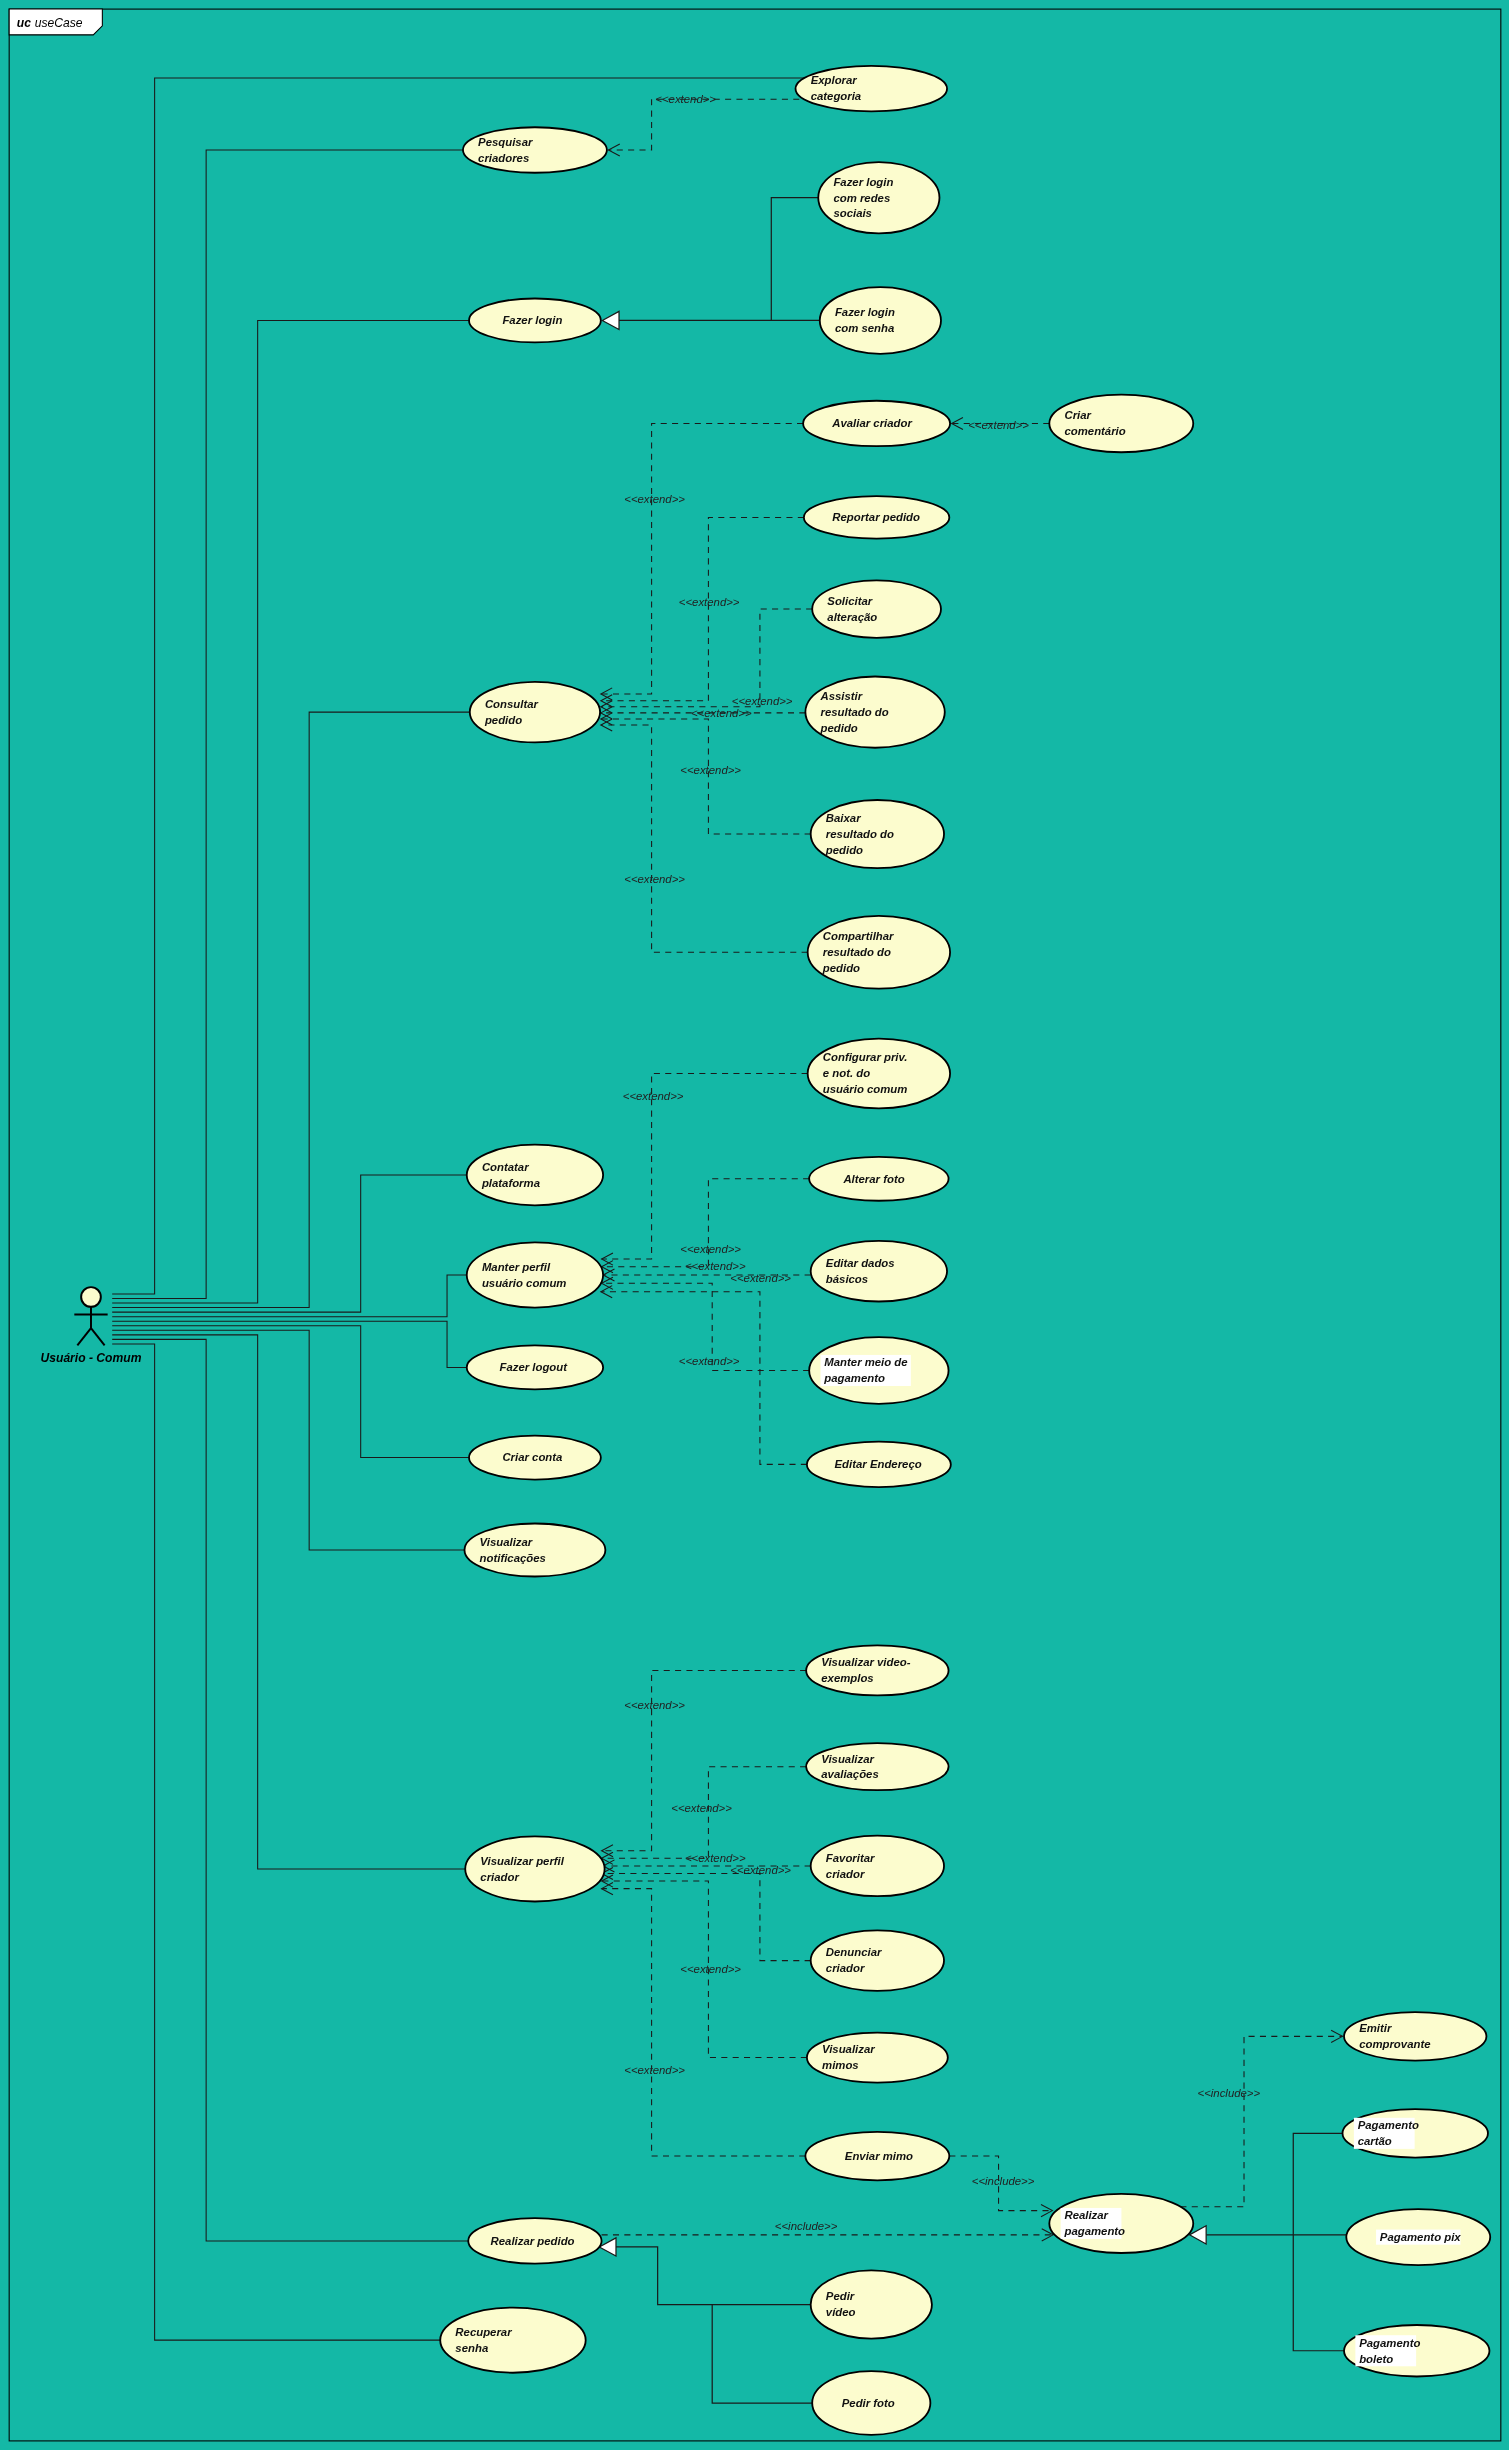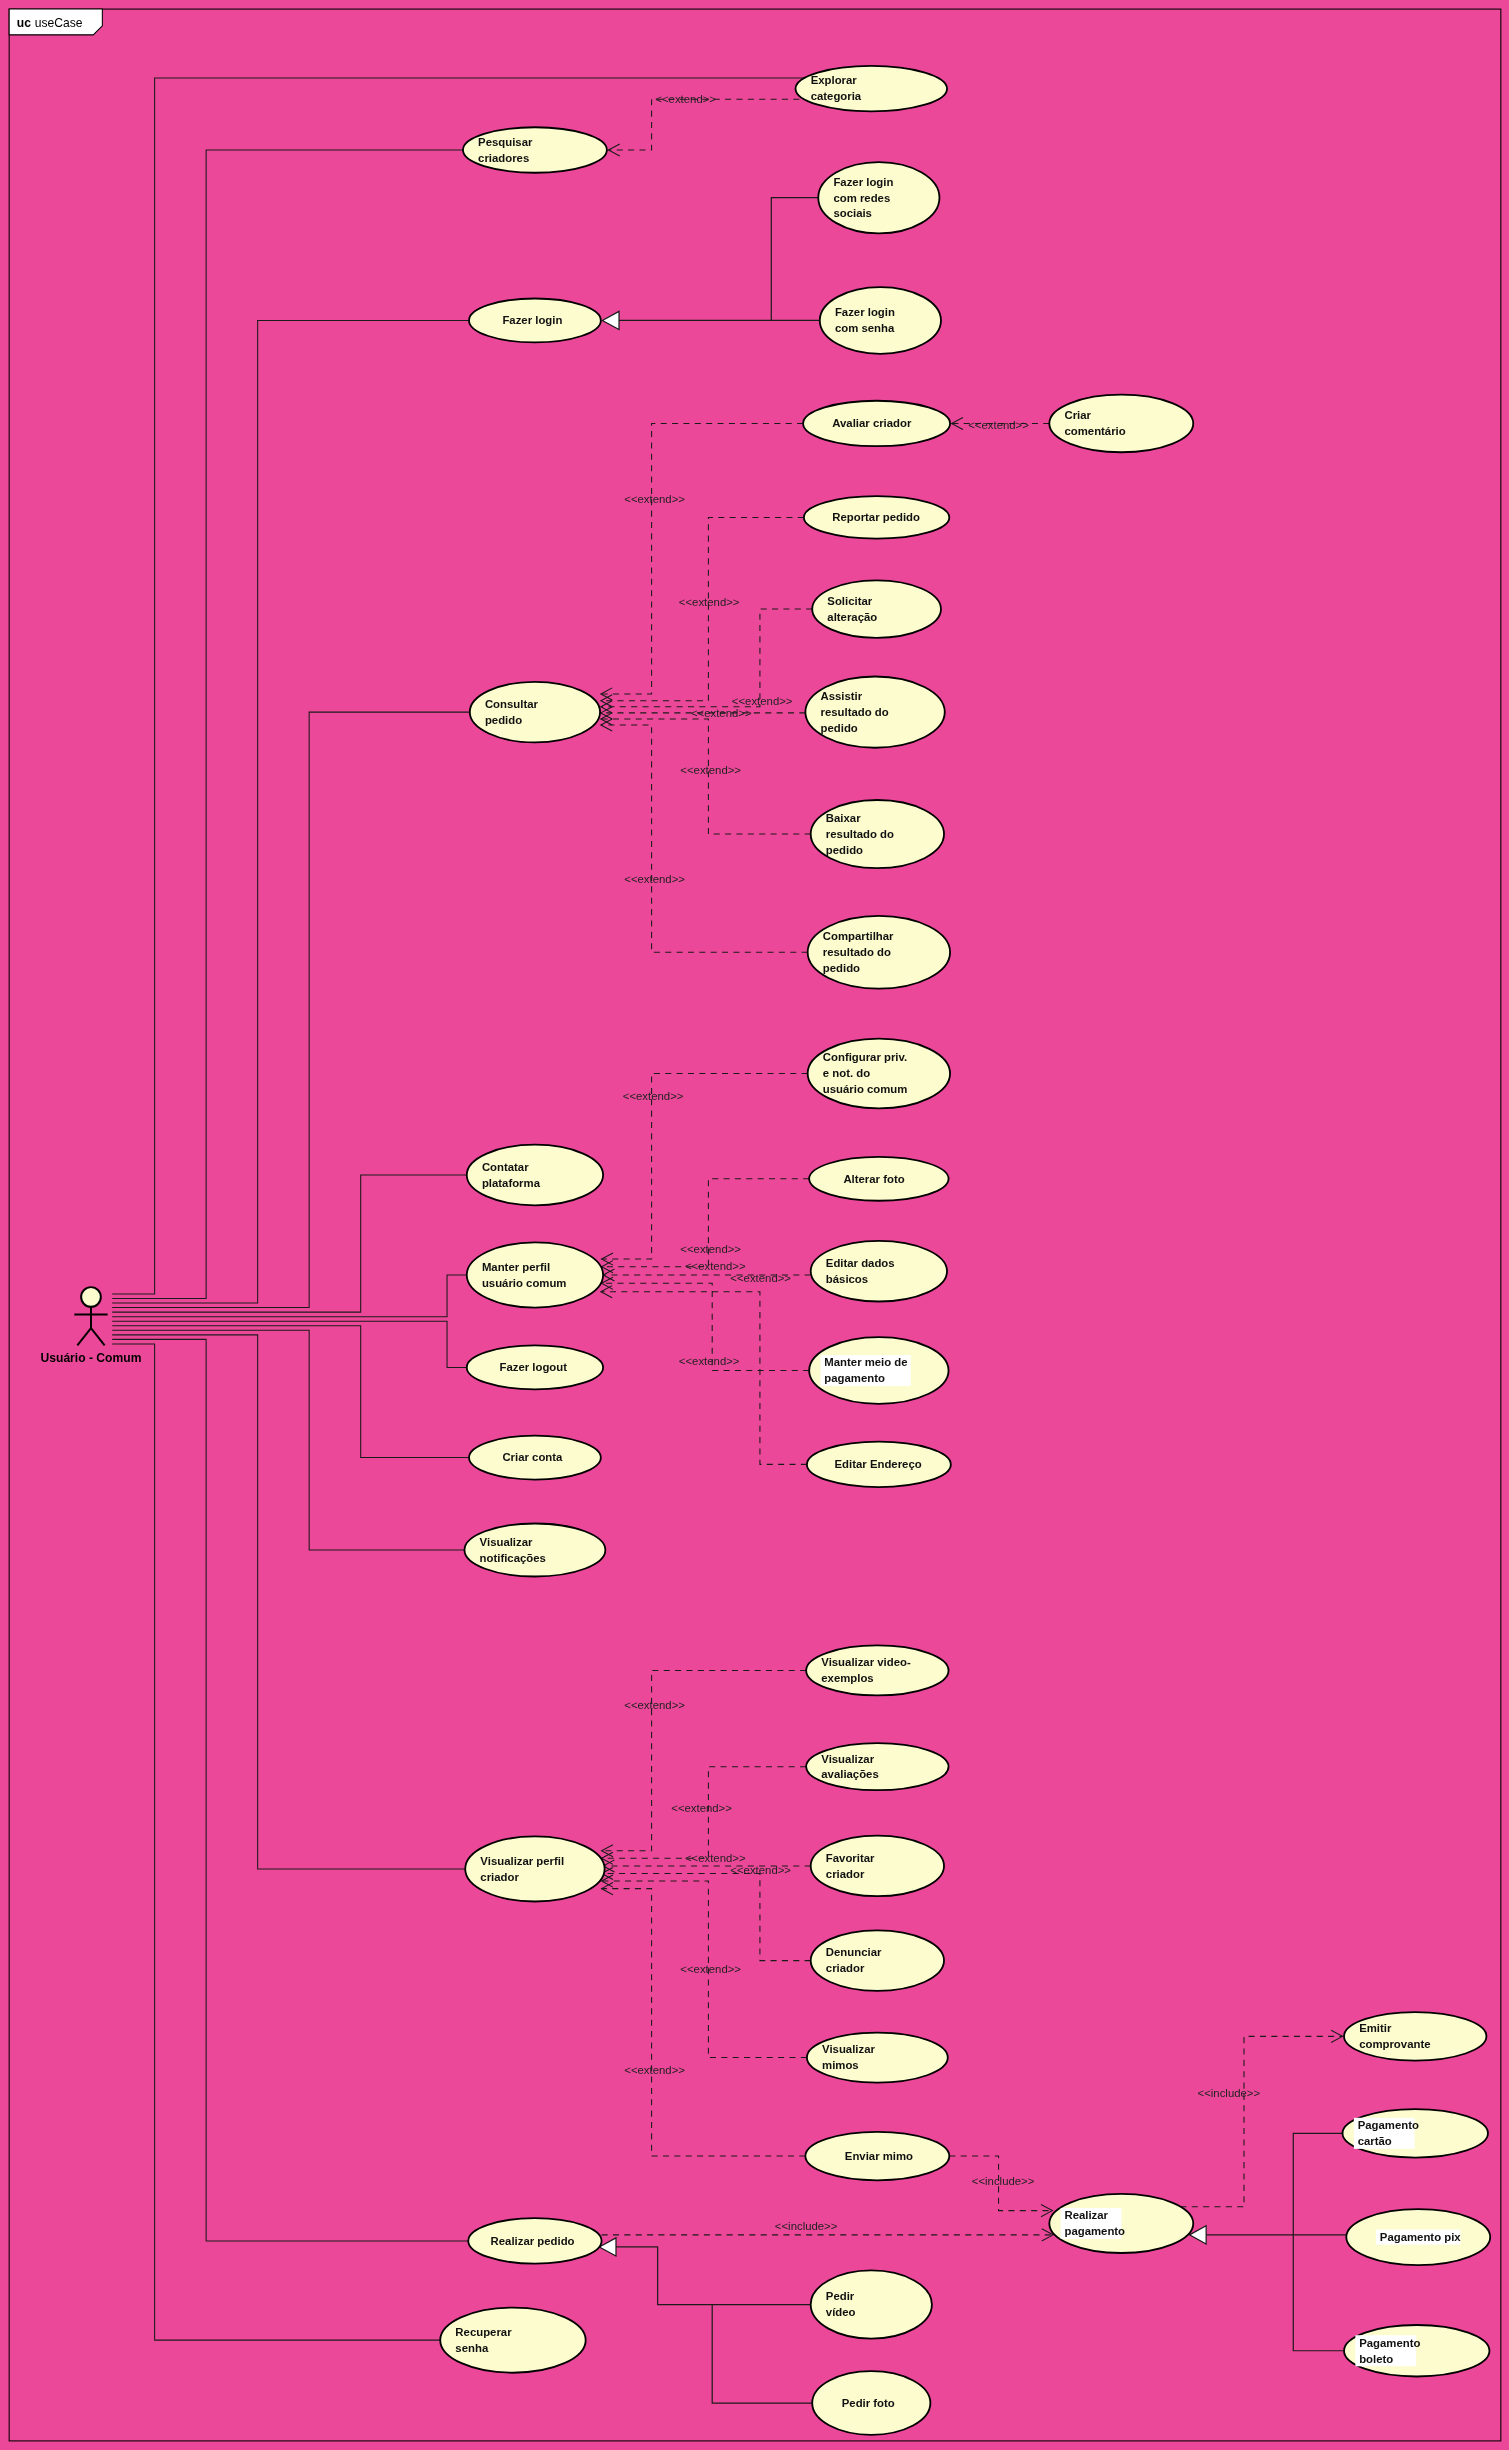--- a/index.html
+++ b/index.html
@@ -1,17 +1,17 @@
 <!DOCTYPE html>
 <html style="font-size:12px"><head>
 <meta charset="utf-8">
 <style>
   html,body{margin:0;padding:0;background:#ffffff;}
   body{font-family:"Liberation Sans",sans-serif;}
-  #stage{position:relative;width:1510px;height:2450px;background:#ec4899;}
+  #stage{position:relative;width:1510px;height:2450px;background:#14b8a6;font-style:italic;}
   svg{display:block;}
   .frame-rect{fill:none;stroke:#000;stroke-width:1.4;}
   .tab-shape{fill:#ffffff;stroke:#000;stroke-width:1.4;}
   .tab-text{font-size:16px;fill:#000;}
   .tab-kw{font-weight:bold;}
   .node-ellipse{fill:#FCFCCE;stroke:#000;stroke-width:2.4;}
   .node-text{font-size:15px;font-weight:bold;fill:#111;}
   .assoc{fill:none;stroke:#1a1a1a;stroke-width:1.4;}
   .gen{fill:none;stroke:#1a1a1a;stroke-width:1.6;}
   .dashed{fill:none;stroke:#1a1a1a;stroke-width:1.4;stroke-dasharray:8 7;}

